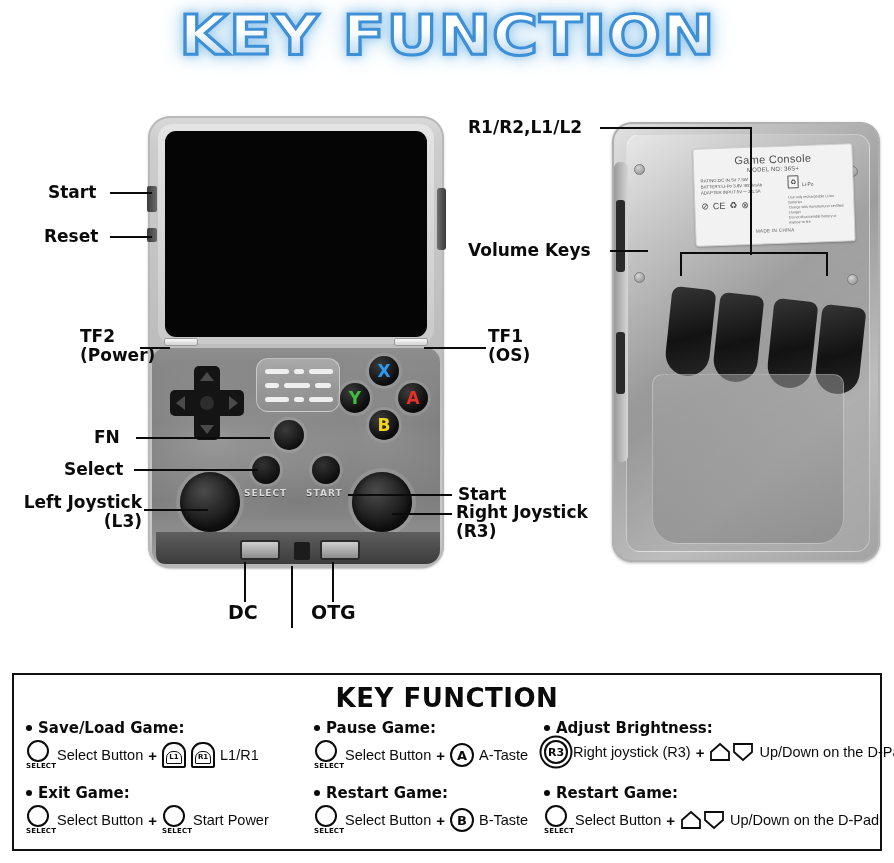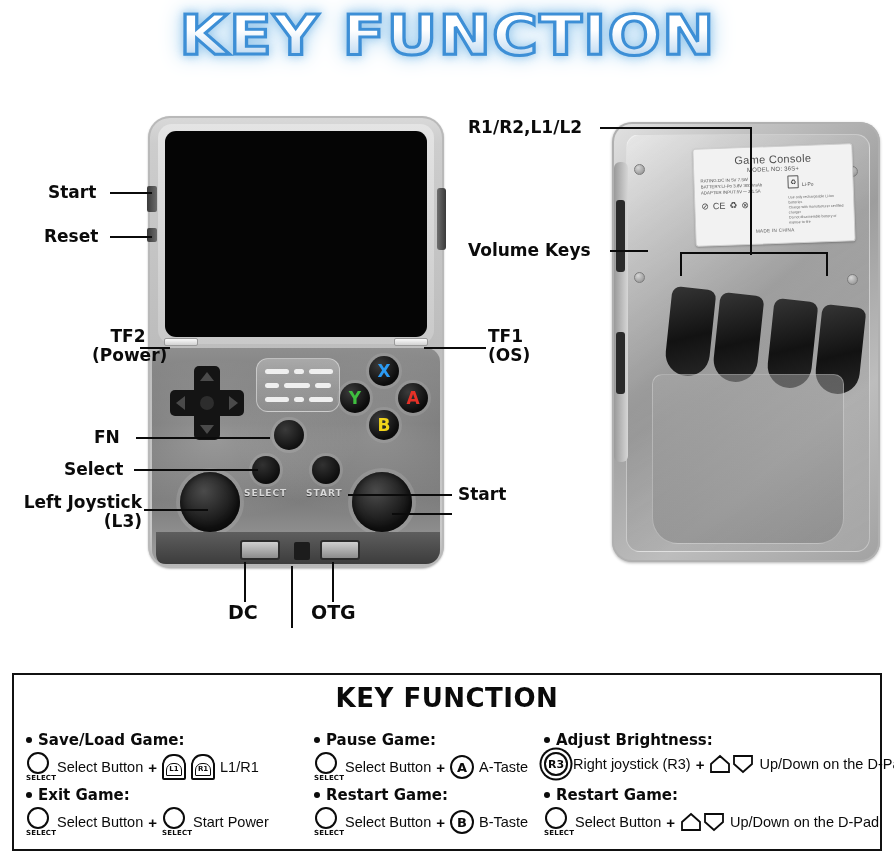--- a/index.html
+++ b/index.html
@@ -279,22 +279,21 @@
     border:2px solid #111; background:#fff;
   }
   #legend-title {
     text-align:center; font-family:"DejaVu Sans",sans-serif;
     font-weight:700; font-size:26px; color:#0b0b0b;
     padding-top:8px; letter-spacing:.5px;
   }
   .legend-grid {
     display:grid; grid-template-columns: 288px 230px 1fr;
     padding: 6px 10px 0 12px;
-    row-gap: 4px;
-    margin-top: 12px;
+    row-gap: 14px;
   }
   .cell { }
   .cell-head {
     font-family:"DejaVu Sans",sans-serif; font-weight:700; font-size:15px; color:#0b0b0b;
     display:flex; align-items:center; gap:6px; margin-bottom:3px;
   }
   .bullet { width:6px;height:6px;border-radius:50%;background:#0b0b0b; display:inline-block;}
   .cell-body { display:flex; align-items:center; gap:5px; font-size:14.5px; color:#0b0b0b; white-space:nowrap;}
 
   
@@ -463,21 +462,21 @@
     <div class="trigger" id="trig-4"></div>
     <div id="back-lowerplate"></div>
   </div>
 
   <div class="callout" style="left:48px; top:182px;">Start</div>
   <div class="lead" style="left:110px; top:192px; width:42px;"></div>
 
   <div class="callout" style="left:44px; top:226px;">Reset</div>
   <div class="lead" style="left:110px; top:236px; width:42px;"></div>
 
-  <div class="callout two-line" style="left:92px; top:327px; text-align:center; width:72px;">
+  <div class="callout two-line" style="left:80px; top:327px; text-align:left; width:72px;">
     <div>TF2</div>
     <div>(Power)</div>
   </div>
   <div class="lead" style="left:140px; top:347px; width:30px;"></div>
 
   <div class="callout two-line" style="left:488px; top:327px; width:90px;">
     <div>TF1</div>
     <div>(OS)</div>
   </div>
   <div class="lead" style="left:424px; top:347px; width:62px;"></div>
@@ -490,20 +489,24 @@
 
   <div class="callout two-line" style="left:2px; top:493px; width:140px; text-align:right;">
     <div>Left Joystick</div>
     <div>(L3)</div>
   </div>
   <div class="lead" style="left:144px; top:509px; width:64px;"></div>
 
   <div class="callout" style="left:458px; top:484px;">Start</div>
   <div class="lead" style="left:348px; top:494px; width:104px;"></div>
 
+  <div class="callout two-line" style="left:456px; top:503px; width:150px;">
+    <div>Right Joystick</div>
+    <div>(R3)</div>
+  </div>
   <div class="lead" style="left:392px; top:513px; width:60px;"></div>
 
   <div class="lead v" style="left:244px; top:562px; width:2px; height:40px;"></div>
   <div class="callout" style="left:228px; top:602px; font-size:19px;">DC</div>
 
   <div class="lead v" style="left:332px; top:562px; width:2px; height:40px;"></div>
   <div class="callout" style="left:311px; top:602px; font-size:19px;">OTG</div>
 
   <div class="lead v" style="left:291px; top:566px; width:2px; height:62px;"></div>
 

